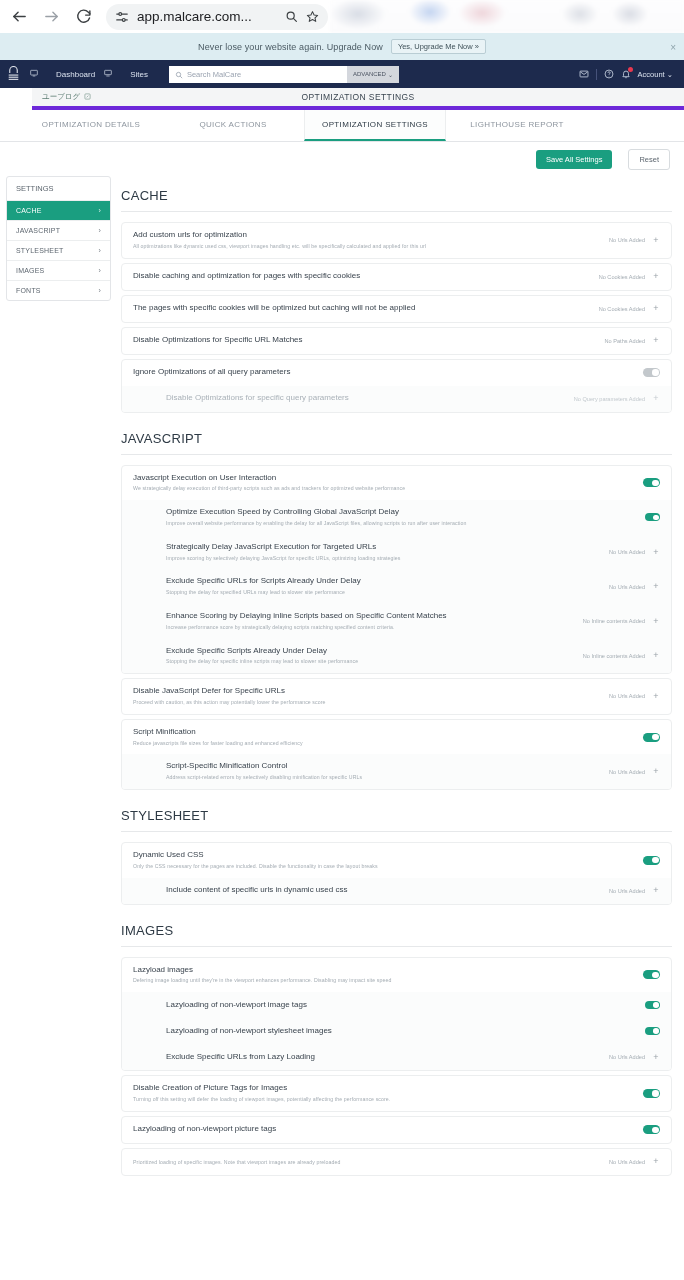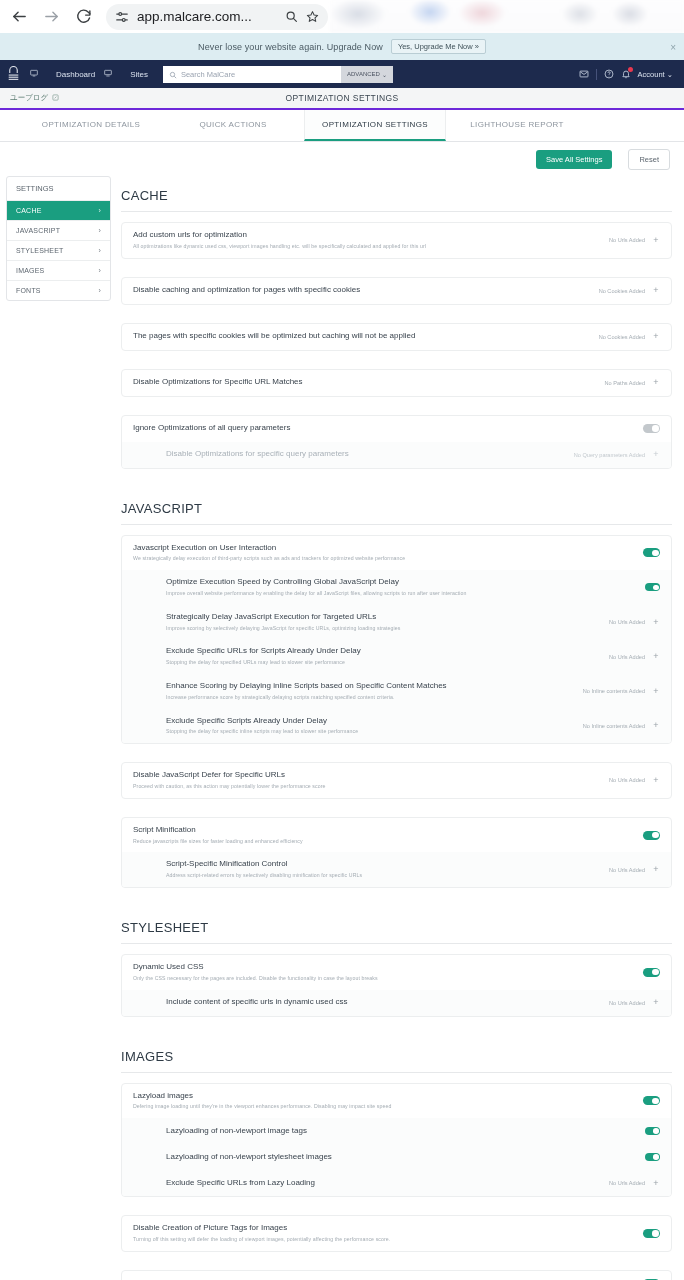--- a/index.html
+++ b/index.html
@@ -103,21 +103,21 @@
     position: relative;
   }
   .brand-logo { width: 14px; height: 18px; display:flex; align-items:center; }
   .brand-logo svg { width: 13px; height: 16px; }
   .topnav-link {
     display: flex; align-items: center; gap: 18px;
     color: #dbe2ee; font-size: 8px; cursor: pointer;
   }
   .topnav-link svg { width: 8px; height: 8px; }
   .searchwrap {
-    margin-left: 6px;
+    margin-left: 12px;
     display: flex;
     height: 17px;
     width: 230px;
   }
   .searchbox {
     flex: 1 1 auto;
     background: #ffffff;
     display: flex; align-items: center;
     gap: 4px;
     padding: 0 6px;
@@ -146,25 +146,26 @@
     width: 5px; height: 5px;
     border-radius: 50%;
     background: #e8384f;
   }
   .account-label { font-size: 7.5px; color: #dbe2ee; display:flex; align-items:center; gap:2px; cursor:pointer;}
 
   
   .titlebar {
     height: 22px;
     background: #f4f5f6;
-    border-bottom: 2px solid #6d28d9;
+    border-bottom: 4px solid #6d28d9;
     display: flex;
     align-items: center;
     position: relative;
     padding: 0 10px;
+    margin-left: 32px;
   }
   .crumb {
     display: flex; align-items: center; gap: 4px;
     font-size: 7.5px; color: #5d7d73;
     cursor: pointer;
   }
   .crumb svg { width: 7px; height: 7px; }
   .page-title {
     position: absolute;
     left: 0; right: 0;
@@ -288,21 +289,21 @@
     padding: 10px 0 8px 0;
     border-bottom: 1px solid #e6e8ea;
     margin-bottom: 10px;
   }
   .section-title.tight { padding-top: 14px; }
 
   .card {
     border: 1px solid #eceeef;
     border-radius: 4px;
     background: #ffffff;
-    margin-bottom: 18px;
+    margin-bottom: 4px;
     overflow: hidden;
   }
   .row {
     display: flex;
     align-items: center;
     padding: 7px 11px;
     gap: 8px;
     min-height: 26px;
   }
   .row.sub {

